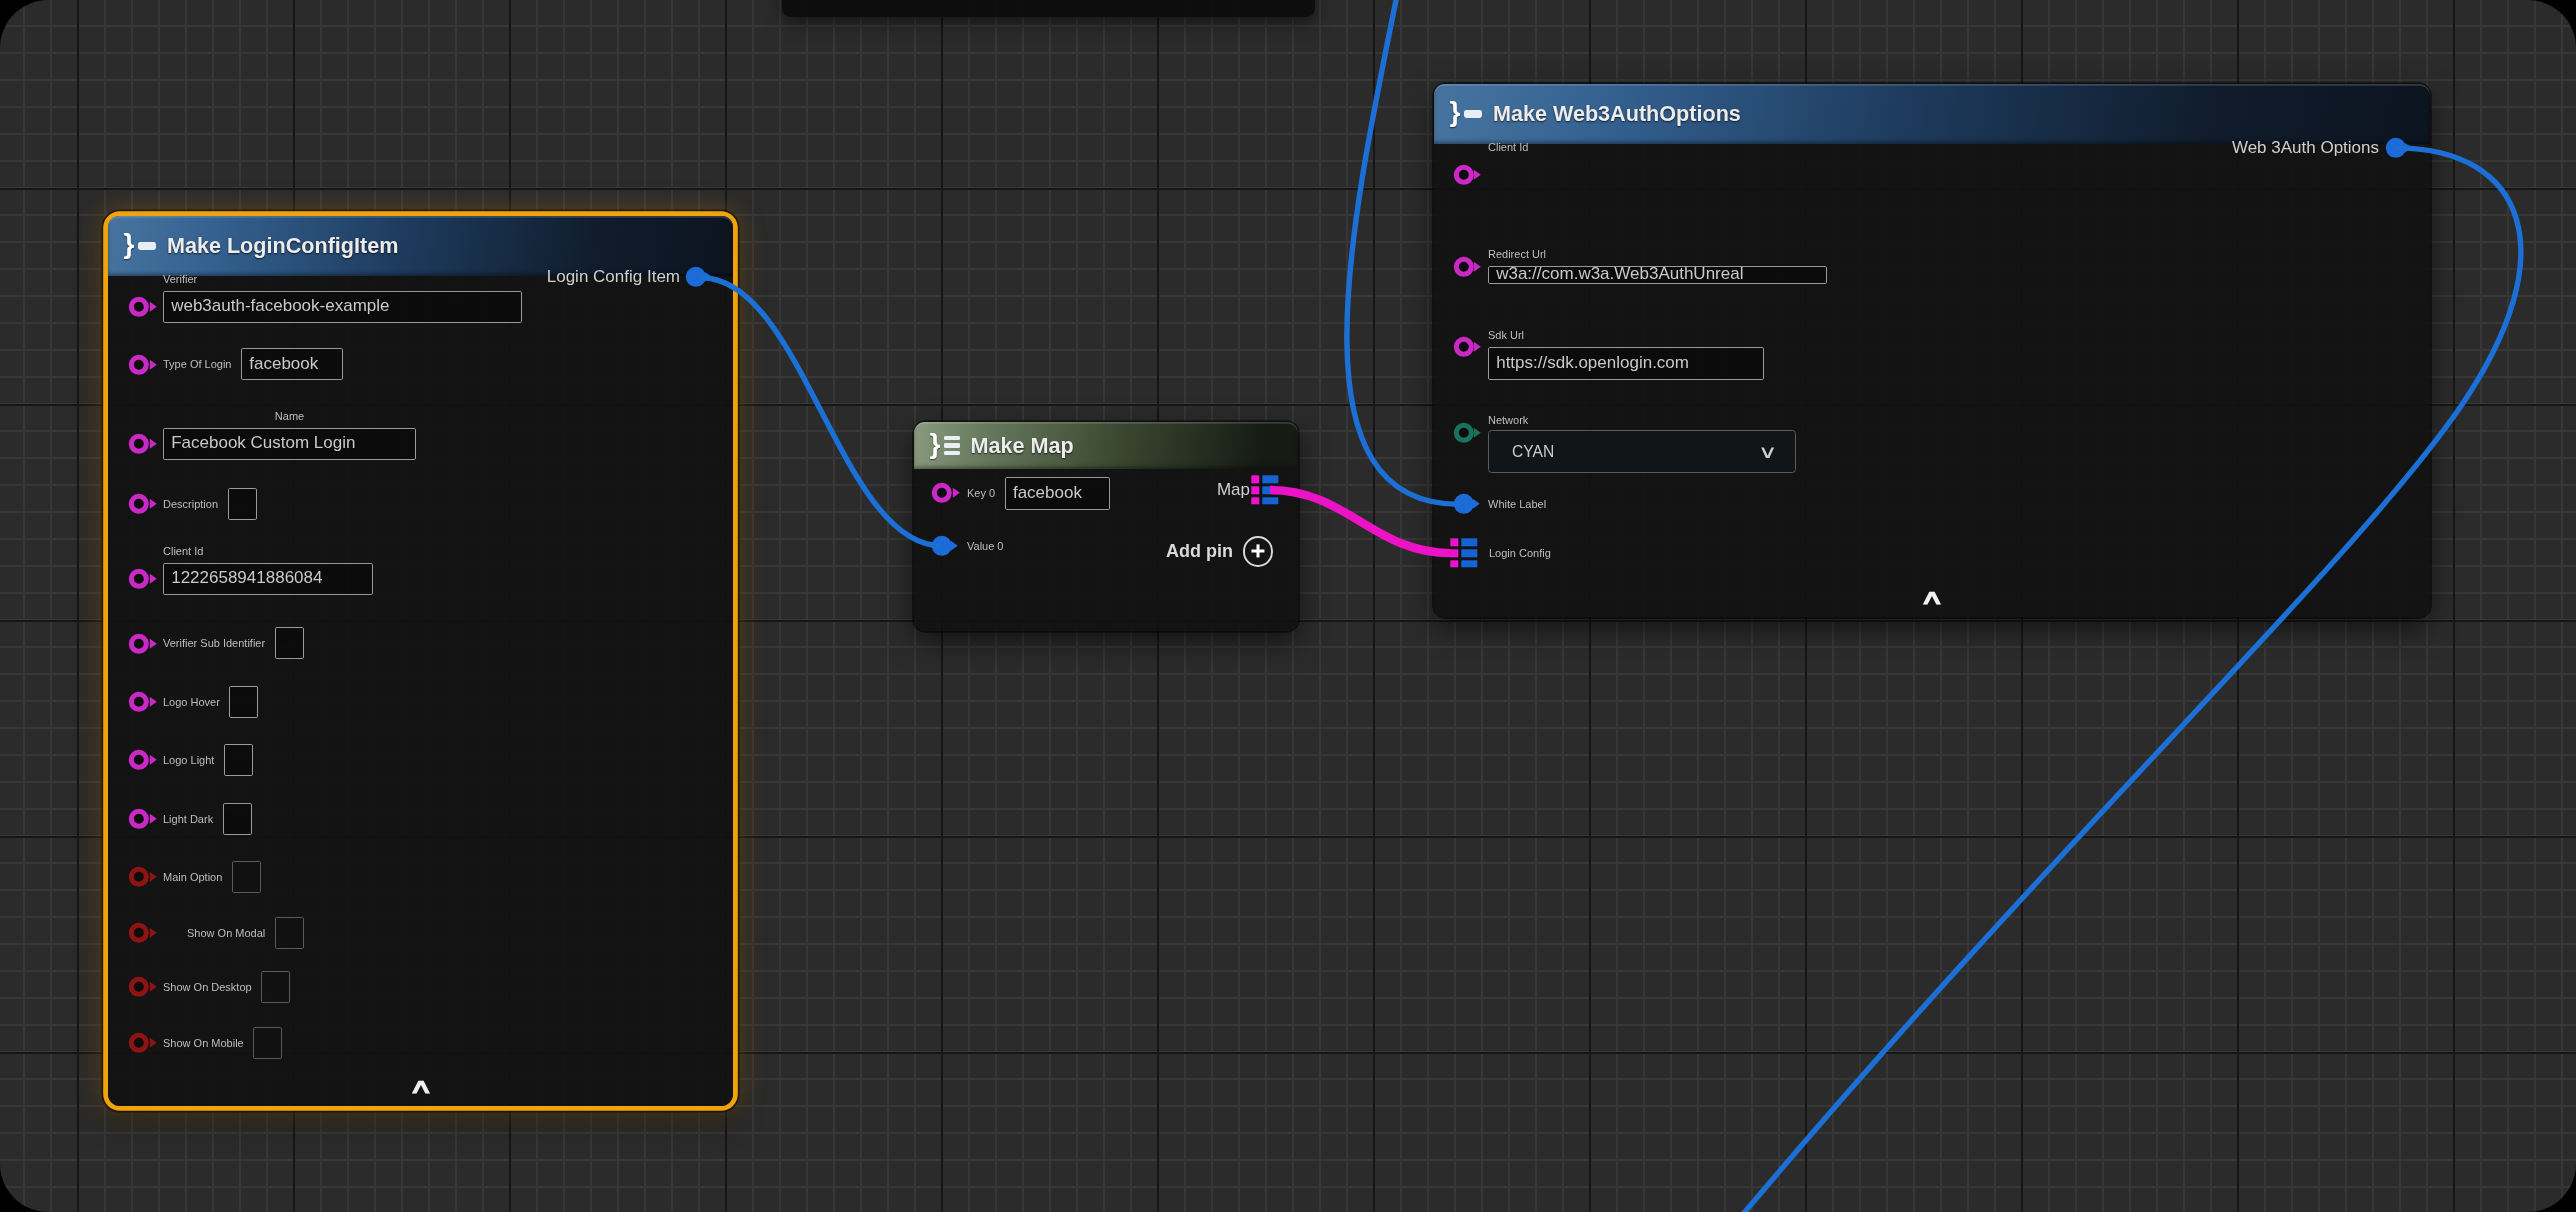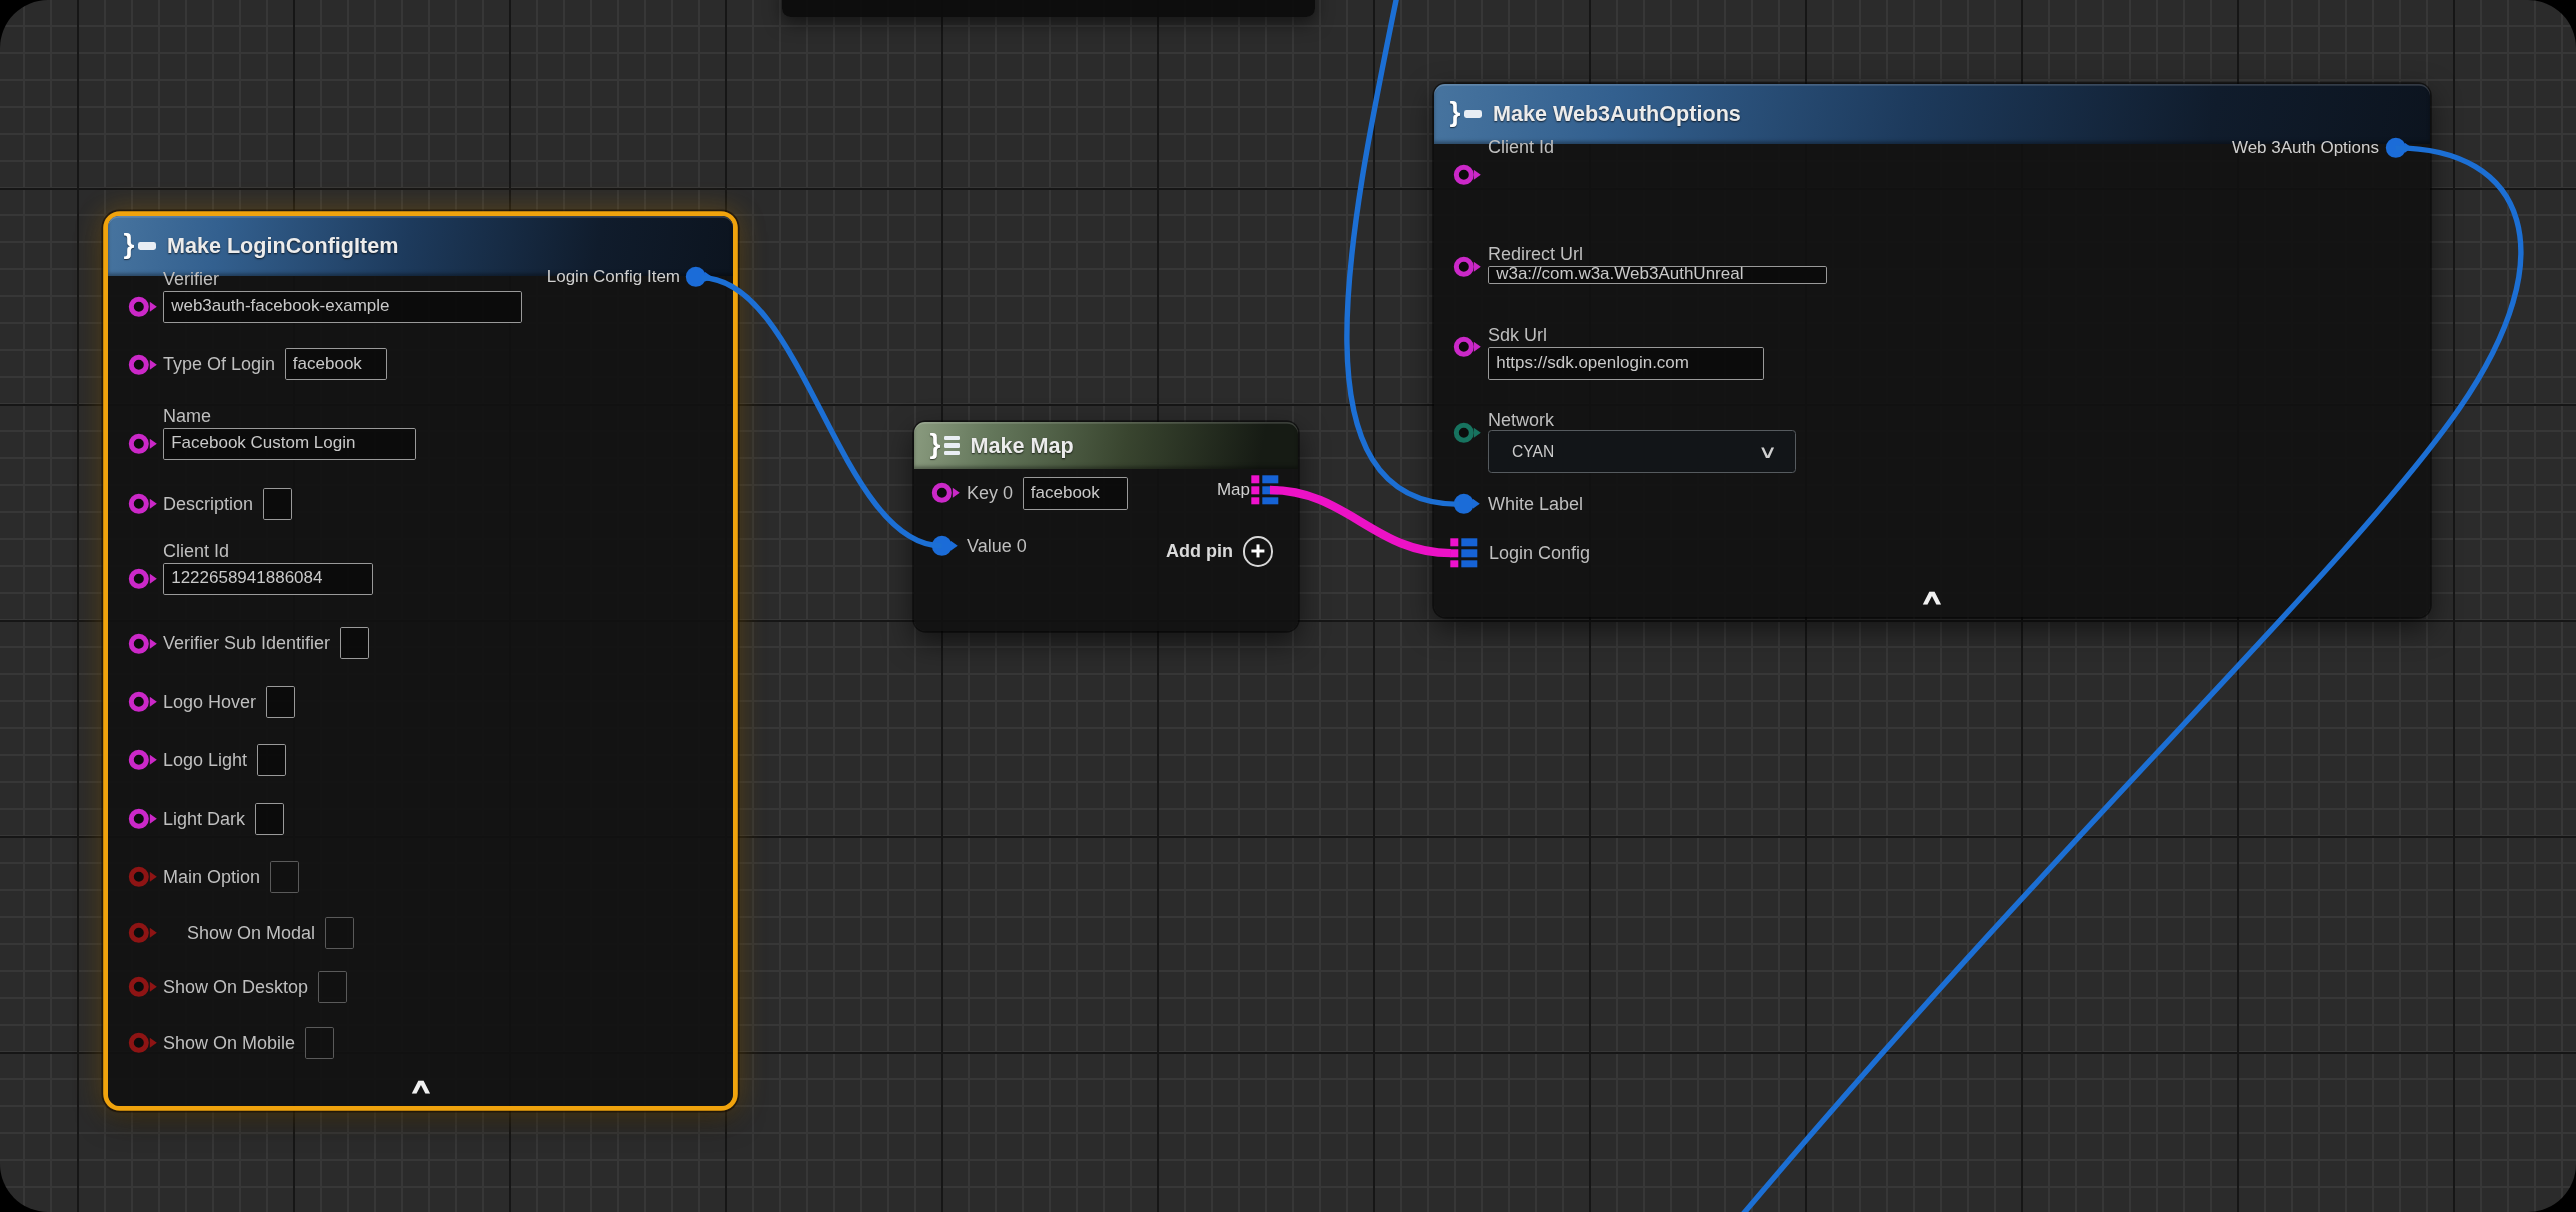--- a/index.html
+++ b/index.html
@@ -23,21 +23,21 @@
   .nheader.blue{background:linear-gradient(100deg,#47749f 0%,#33608f 18%,#1d3a5c 48%,#101c2c 78%,#0c141f 100%);}
   .nheader.green{background:linear-gradient(100deg,#8a9b7f 0%,#64775b 20%,#39452f 55%,#161b14 90%);}
   .ntitle{color:#ececec;font-weight:bold;font-size:21.6px;text-shadow:0 1.2px 1.8px rgba(0,0,0,.7);white-space:nowrap;}
   .hicon{display:flex;align-items:center;gap:3.6px;color:#fff;}
   .hicon .brace{font-size:28px;font-weight:bold;line-height:1;text-shadow:0 1.2px 1.2px rgba(0,0,0,.6);transform:translateY(-1.8px);}
   .hicon .bar{width:18px;height:7.2px;border-radius:2.4px;background:#e9eef4;}
   .hicon .bars3{display:flex;flex-direction:column;gap:3px;}
   .hicon .bars3 i{display:block;width:15.6px;height:4.2px;border-radius:1.2px;background:#e9eef4;}
   .row{position:absolute;}
   .row.one{display:flex;align-items:center;gap:9.6px;height:32px;}
-  .plabel{color:#bfbfbf;font-size:18px;white-space:nowrap;}
+  .plabel{color:#bfbfbf;font-size:11px;white-space:nowrap;}
   .outlabel{color:#cfcfcf;font-size:17px;white-space:nowrap;}
   .tbox{box-sizing:border-box;background:rgba(10,10,10,.85);border:1.2px solid #9a9a9a;border-radius:1.8px;
     color:#c9c9c9;font-size:17px;line-height:1.55;padding:1.2px 7.2px;white-space:nowrap;overflow:hidden;
     height:32px;display:flex;align-items:center;}
   .tbox.empty{padding:0;width:29px;}
   .tbox.bool{border-color:#5a5a5a;background:rgba(18,18,18,.9);}
   .row.two .tbox{margin-top:1.2px;}
   .row.two .plabel{height:20.4px;line-height:20.4px;}
   .bigbox{position:relative;box-sizing:border-box;background:rgba(10,10,10,.85);border:1.2px solid #9a9a9a;
     border-radius:1.8px;color:#c9c9c9;font-size:18px;padding:3.6px 7.2px 0 7.2px;white-space:nowrap;overflow:hidden;}
@@ -92,21 +92,21 @@
           </div>
         </div>
         <span class="pin hollow" style="--pc: #cb28c8; left: 31px; top: 149px;"></span>
         <div class="row one" style="left: 55px; top: 132px;">
           <div class="plabel">Type Of Login</div>
           <div class="tbox" style="width: 102px;">
             <span>facebook</span>
           </div>
         </div>
         <span class="pin hollow" style="--pc: #cb28c8; left: 31px; top: 228px;"></span>
-        <div class="row two" style="left: 55px; top: 190px;">
+        <div class="row two" style="left: 55px; top: 190px; text-align: center;">
           <div class="plabel">Name</div>
           <div class="tbox" style="width: 253px;">
             <span>Facebook Custom Login</span>
           </div>
         </div>
         <span class="pin hollow" style="--pc: #cb28c8; left: 31px; top: 288px;"></span>
         <div class="row one" style="left: 55px; top: 272px;">
           <div class="plabel">Description</div>
           <div class="tbox empty" style="width: 29px;"></div>
         </div>

